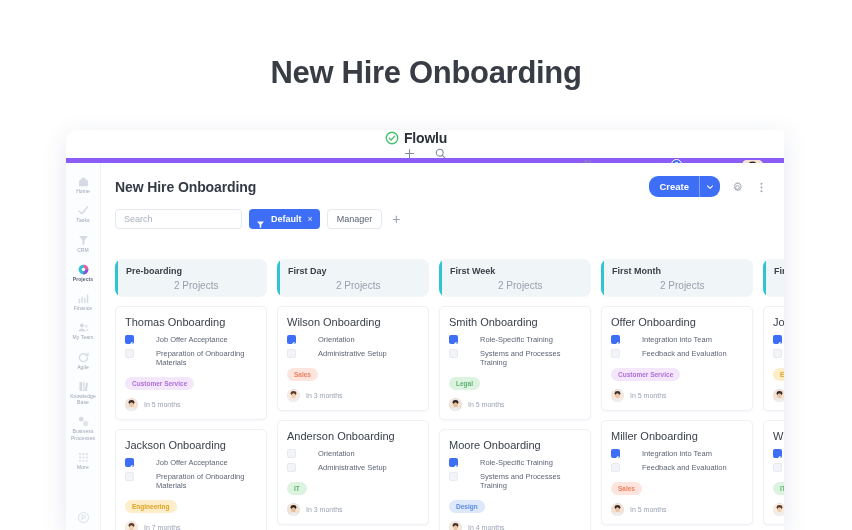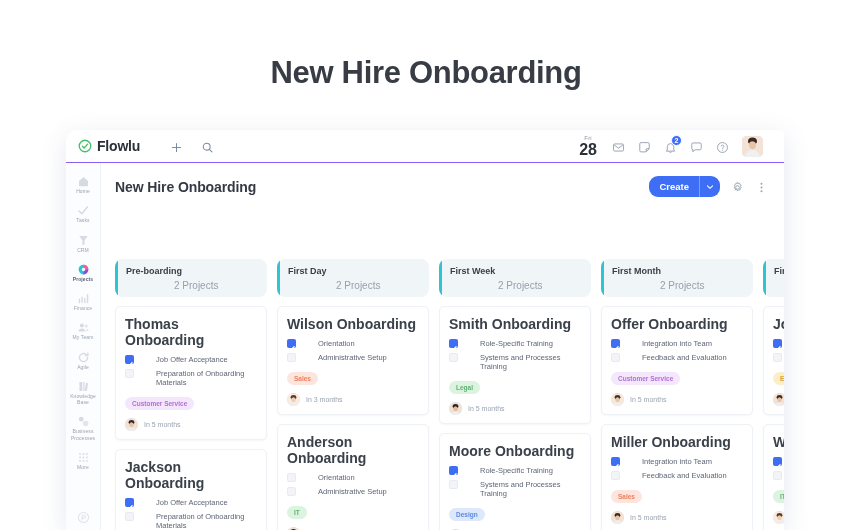--- a/index.html
+++ b/index.html
@@ -26,22 +26,22 @@
     background: #ffffff;
     border-top-left-radius: 12px;
     border-top-right-radius: 4px;
     overflow: hidden;
     box-shadow: 0 6px 26px rgba(60,80,140,.13);
   }
 
   
   .topbar {
     position: absolute; left: 0; top: 0; width: 718px; height: 33px;
-    background: #fff; border-bottom: 1px solid #8b5cf6;
-    display: flex; align-items: center;
+    background: #fff; border-bottom: 5px solid #8b5cf6;
+    display: flex; align-items: center; flex-direction: column;
   }
   .brand { display: flex; align-items: center; gap: 5px; padding-left: 12px; width: 104px; }
   .brand-mark { width: 14px; height: 14px; }
   .brand-name { font-size: 14px; font-weight: 600; color: #2b3038; letter-spacing: -.2px; }
   .topbar-actions { display: flex; align-items: center; gap: 18px; }
   .tb-icon { width: 13px; height: 13px; color: #9aa3b2; display: block; }
   .topbar-right { margin-left: auto; display: flex; align-items: center; gap: 13px; padding-right: 21px; }
   .datechip { text-align: center; line-height: 1; margin-right: 2px; }
   .datechip .dow { font-size: 6px; color: #8d96a6; letter-spacing: .2px; }
   .datechip .dnum { font-size: 16px; font-weight: 600; color: #2b3038; margin-top: 1px; }
@@ -134,21 +134,21 @@
     background: #2ec5d3; border-radius: 3px 0 0 3px;
   }
   .col-name { font-size: 9px; font-weight: 600; color: #394049; }
   .col-count { font-size: 10px; color: #97a0ae; margin-top: 4px; margin-left: 48px; }
 
   .card {
     margin-top: 9px; background: #fff; border: 1px solid #eef1f5;
     border-radius: 5px; padding: 9px 9px 8px 9px;
     box-shadow: 0 1px 2px rgba(60,80,140,.05);
   }
-  .card-title { font-size: 14px; font-weight: 700; color: #3a414b; margin-bottom: 7px; }
+  .card-title { font-size: 11px; font-weight: 400; color: #3a414b; margin-bottom: 7px; }
   .todo { display: flex; align-items: flex-start; gap: 22px; margin-bottom: 5px; }
   .cb { width: 9px; height: 9px; border-radius: 2px; flex: 0 0 9px; display: block; }
   .cb.on { background: #3d6ef5; }
   .cb.off { background: #f2f4f8; border: 1px solid #e7eaf0; }
   .todo-lbl { font-size: 7.5px; color: #5e6576; line-height: 1.2; }
   .tag {
     display: inline-block; border-radius: 9px; padding: 3px 7px;
     font-size: 6.5px; font-weight: 600; margin: 4px 0 0 0;
   }
   .card-foot { display: flex; align-items: center; gap: 6px; margin-top: 8px; }
@@ -372,20 +372,36 @@
                 <g fill="#9aa3b2">
                   <circle cx="8" cy="3.4" r="1.2"></circle>
                   <circle cx="8" cy="8" r="1.2"></circle>
                   <circle cx="8" cy="12.6" r="1.2"></circle>
                 </g>
               </svg>
           </span>
         </div>
       </div>
 
+      <div class="filters">
+        <div class="search-box">
+          <input type="text" placeholder="Search" style="">
+        </div>
+        <div class="chip-default">
+          <span class="fl">
+            <svg viewBox="0 0 12 12" width="9" height="9">
+                <path d="M1.4 2h9.2L7 6.2v3.6L5 11V6.2z" fill="#fff"></path>
+              </svg>
+          </span>
+          <span class="tx">Default</span>
+          <span class="x">×</span>
+        </div>
+        <div class="chip-plain">Manager</div>
+        <div class="add-filter">+</div>
+      </div>
 
       <div class="board">
         <div class="cols" id="cols">
             <div class="col">
               <div class="col-head" style="--a: #2ec5d3;">
                 <div class="col-name">Pre-boarding</div>
                 <div class="col-count">2 Projects</div>
               </div>
               <div class="card">
                 <div class="card-title">Thomas Onboarding</div>

